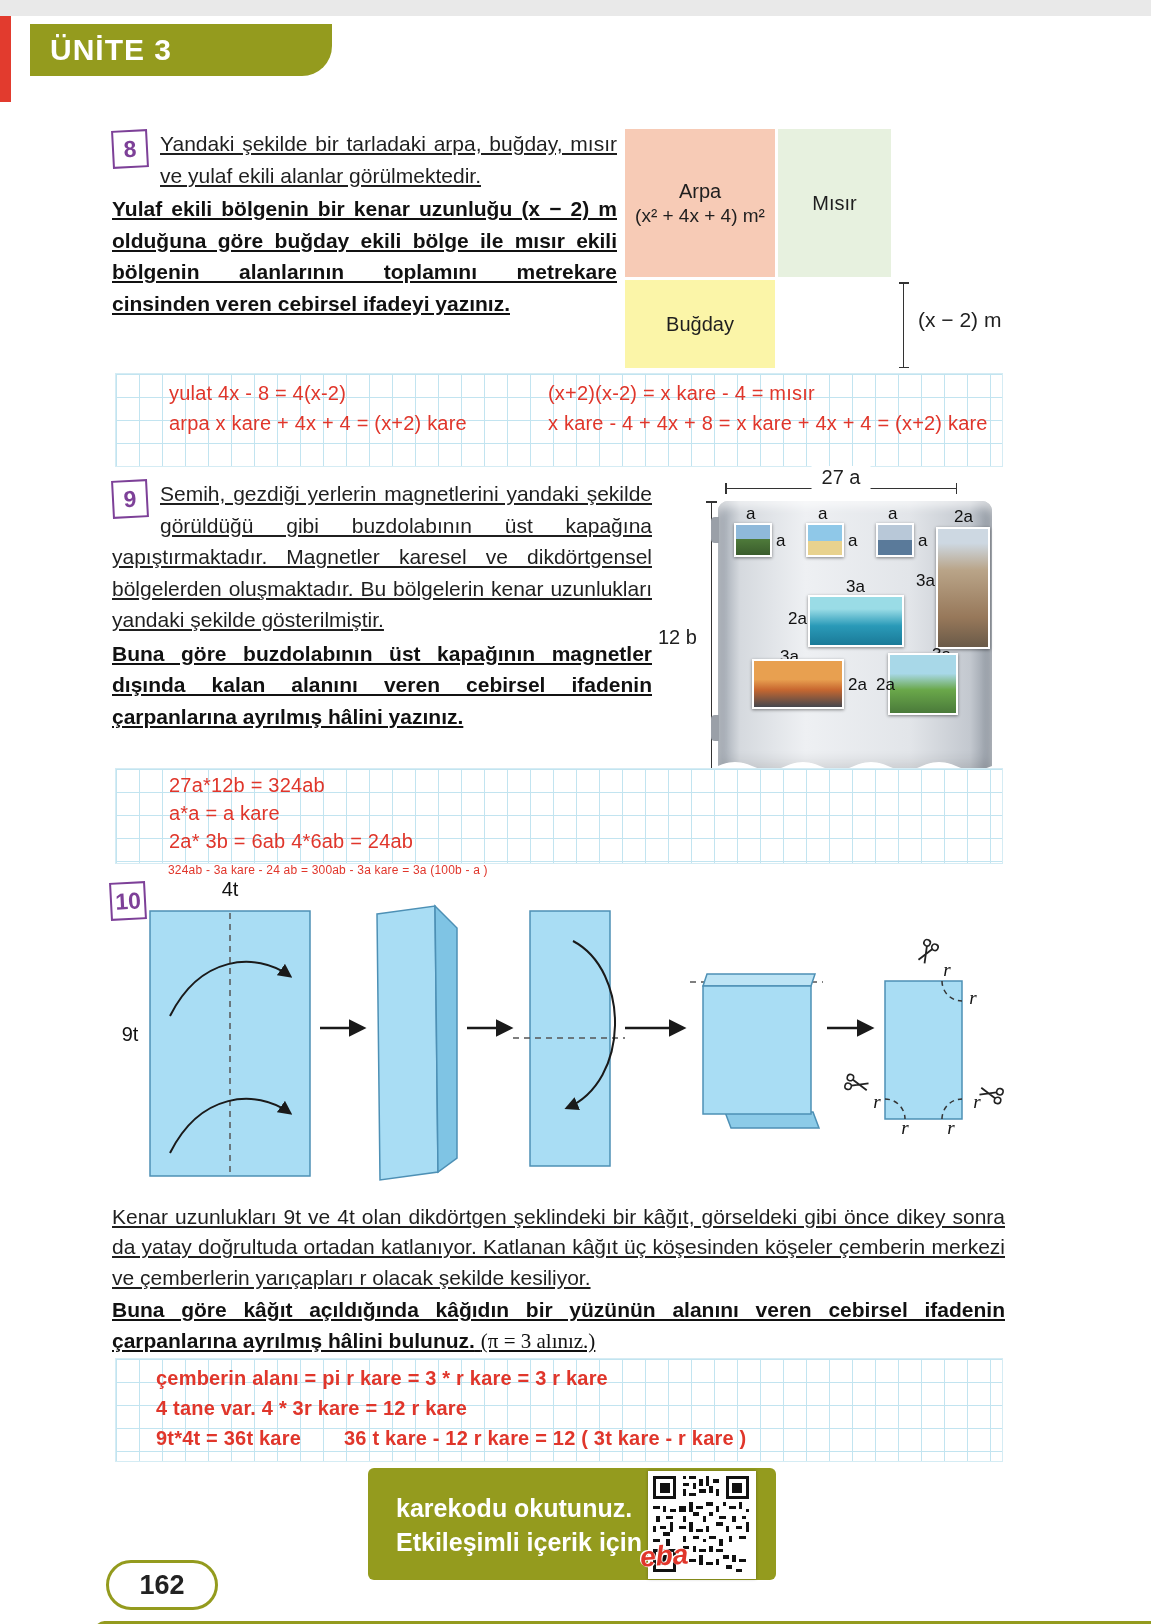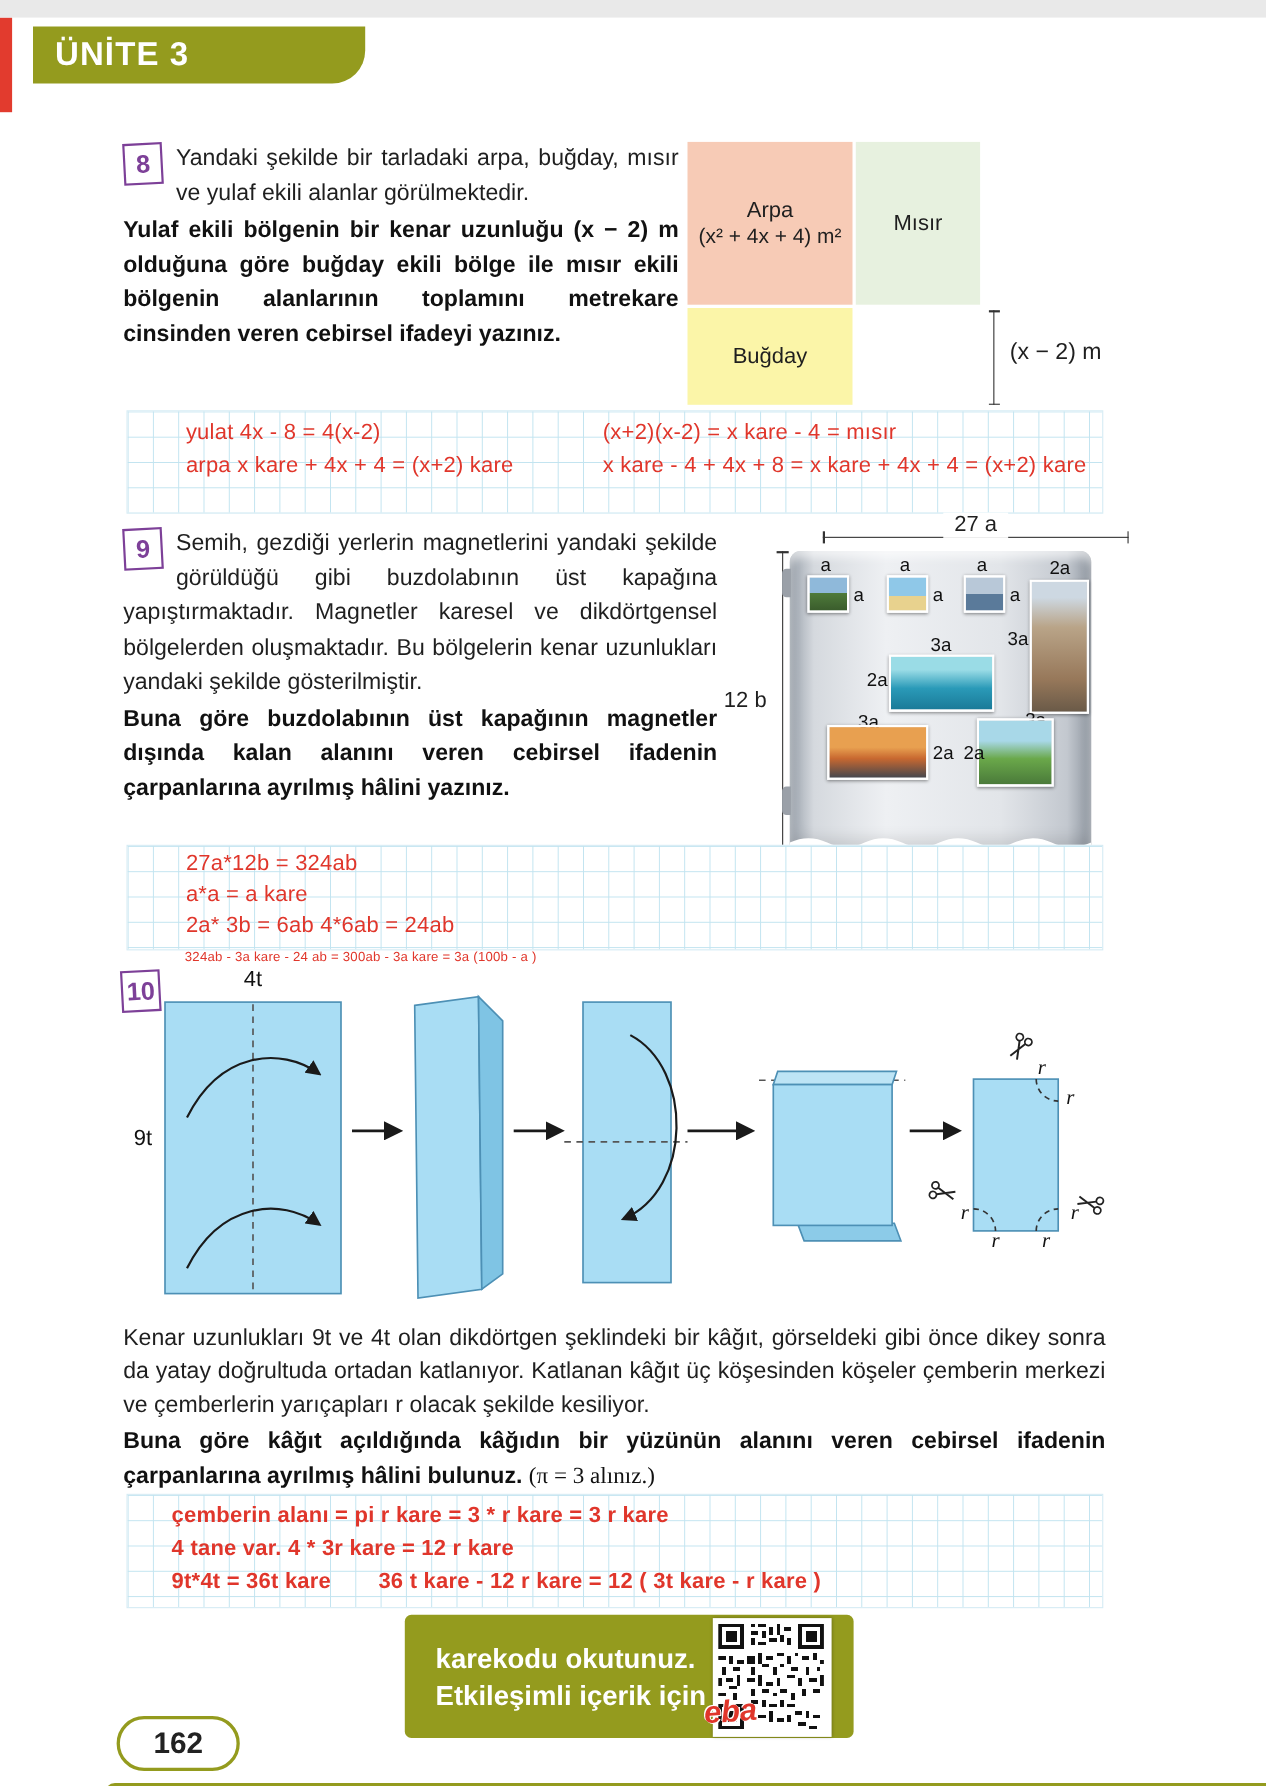--- a/index.html
+++ b/index.html
@@ -8,21 +8,21 @@
   .abs{position:absolute;}
 
   
   .edge-stripe{left:0;top:0;width:11px;height:86px;background:#e23b2e;}
   .unit-banner{left:30px;top:8px;width:302px;height:52px;background:#949b1e;
                border-radius:0 0 30px 0;display:flex;align-items:center;padding-left:20px;box-sizing:border-box;}
   .unit-banner span{color:#fff;font-size:30px;font-weight:bold;letter-spacing:1px;}
 
   
   .qtext{font-size:21px;line-height:1.5;text-align:justify;}
-  .qtext p{margin:0 0 2px 0;}
+  .qtext p{margin:0 0 2px 0;text-decoration:underline;}
   .qtext .bold{font-weight:bold;color:#111;}
   .qnum{width:36px;height:38px;border:2px solid #7d4098;color:#7d4098;background:#fff;
         display:flex;align-items:center;justify-content:center;font-size:23px;font-weight:bold;
         transform:rotate(-3deg);box-sizing:border-box;}
   .qnum.fl{float:left;margin:2px 12px 4px 0;}
 
   
   .field{left:625px;top:113px;display:grid;grid-template-columns:150px 113px;grid-template-rows:148px 88px;gap:3px;border-radius:22px;}
   .cell{display:flex;flex-direction:column;align-items:center;justify-content:center;font-size:20px;gap:2px;}
   .cell .formula{font-size:19px;}
@@ -37,21 +37,21 @@
 
   
   .graph{background-color:#fff;border:1px solid #d5ecf4;
          background-image:linear-gradient(to right,#c2e4f0 1px,transparent 1px),
                           linear-gradient(to bottom,#c2e4f0 1px,transparent 1px);
          background-size:23px 23px;}
   .hand{position:absolute;color:#e0362b;font-size:20px;white-space:nowrap;letter-spacing:.2px;}
   .hand-free{color:#e0362b;font-size:12px;white-space:nowrap;letter-spacing:.2px;}
 
   
-  .h-measure{left:748px;top:463px;width:278px;height:16px;}
+  .h-measure{left:725px;top:463px;width:232px;height:16px;}
   .h-measure .ln{position:absolute;left:0;right:0;top:9px;border-top:1.5px solid #333;}
   .h-measure .tk{position:absolute;top:4px;width:1.5px;height:11px;background:#333;}
   .h-measure .tk.l{left:0;} .h-measure .tk.r{right:0;}
   .h-measure .lab{position:absolute;left:50%;transform:translateX(-50%);top:-13px;background:#fff;
                   padding:0 10px;font-size:20px;}
   .v-measure{left:702px;top:485px;width:16px;height:272px;}
   .v-measure .ln{position:absolute;top:0;bottom:0;left:9px;border-left:1.5px solid #333;}
   .v-measure .tk{position:absolute;left:4px;height:1.5px;width:11px;background:#333;}
   .v-measure .tk.t{top:0;} .v-measure .tk.b{bottom:0;}
   .v-measure .lab{position:absolute;left:-46px;top:50%;transform:translateY(-50%);background:#fff;

